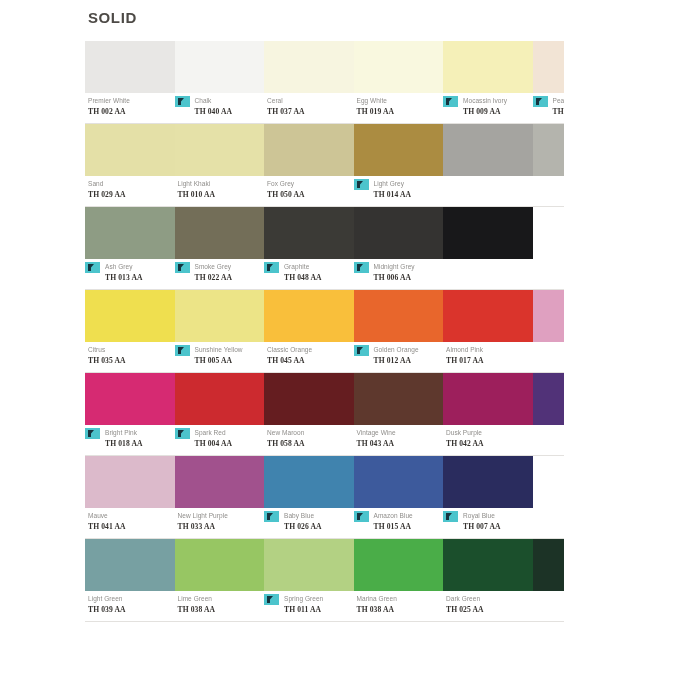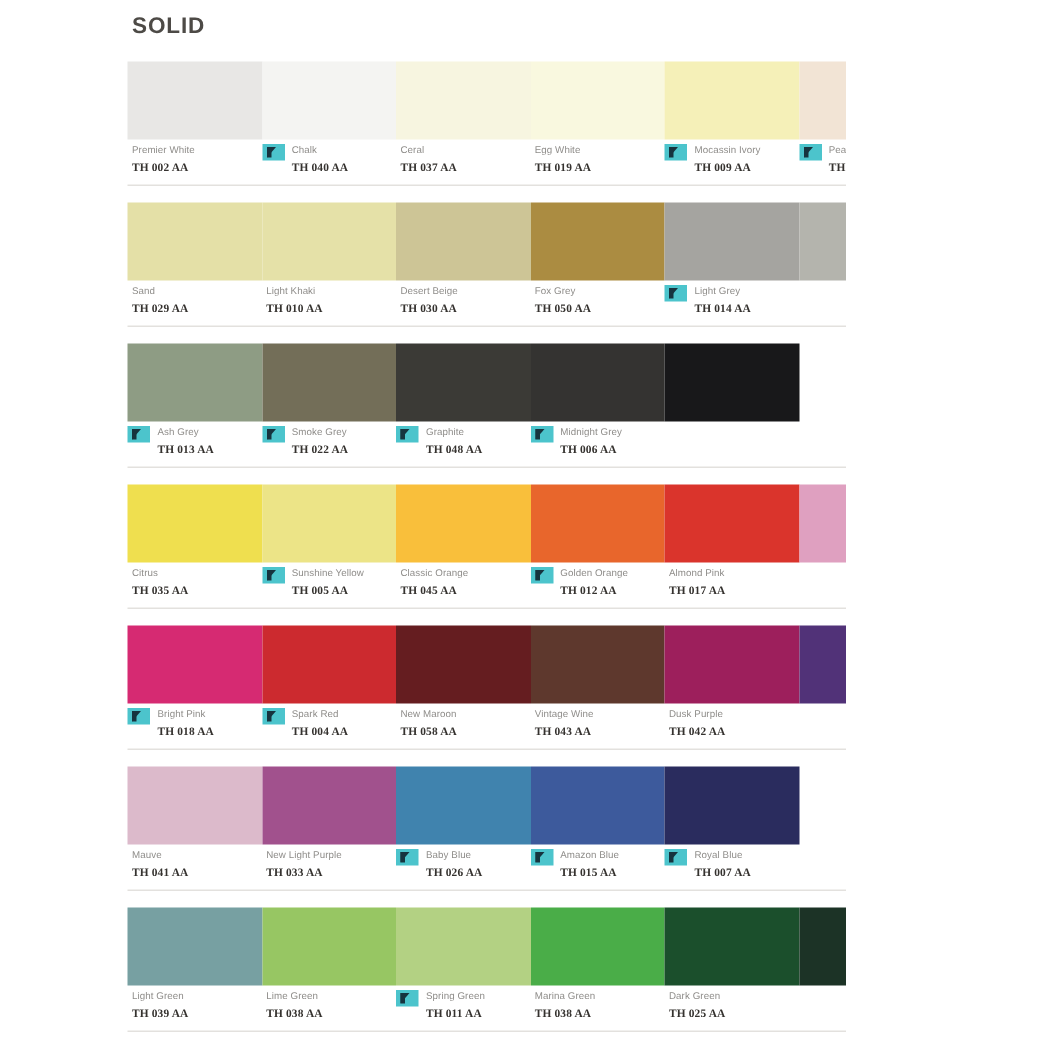--- a/index.html
+++ b/index.html
@@ -29,21 +29,20 @@
   .page-title {
     font-size: 15px;
     font-weight: bold;
     letter-spacing: 0.6px;
     color: #4d4a46;
     margin: 9px 0 0 3px;
     line-height: 1.2;
   }
   .swatch-row {
     position: relative;
-    margin-top: 11px;
   }
   .swatch-row:first-of-type {
     margin-top: 14px;
   }
   .chips {
     display: flex;
     width: 100%;
     height: 52px;
   }
   .chip {
@@ -184,24 +183,20 @@
           <div class="labels">
             <div class="label-cell">
               <div class="c-name">Sand</div>
               <div class="c-code">TH 029 AA</div>
             </div>
             <div class="label-cell">
               <div class="c-name">Light Khaki</div>
               <div class="c-code">TH 010 AA</div>
             </div>
             <div class="label-cell">
-              <div class="c-name">Desert Beige</div>
-              <div class="c-code">TH 030 AA</div>
-            </div>
-            <div class="label-cell">
               <div class="c-name">Fox Grey</div>
               <div class="c-code">TH 050 AA</div>
             </div>
             <div class="label-cell has-badge">
               <span class="badge">
                 <span class="glyph"></span>
                 <span class="glyph2"></span>
               </span>
               <div class="c-name">Light Grey</div>
               <div class="c-code">TH 014 AA</div>

